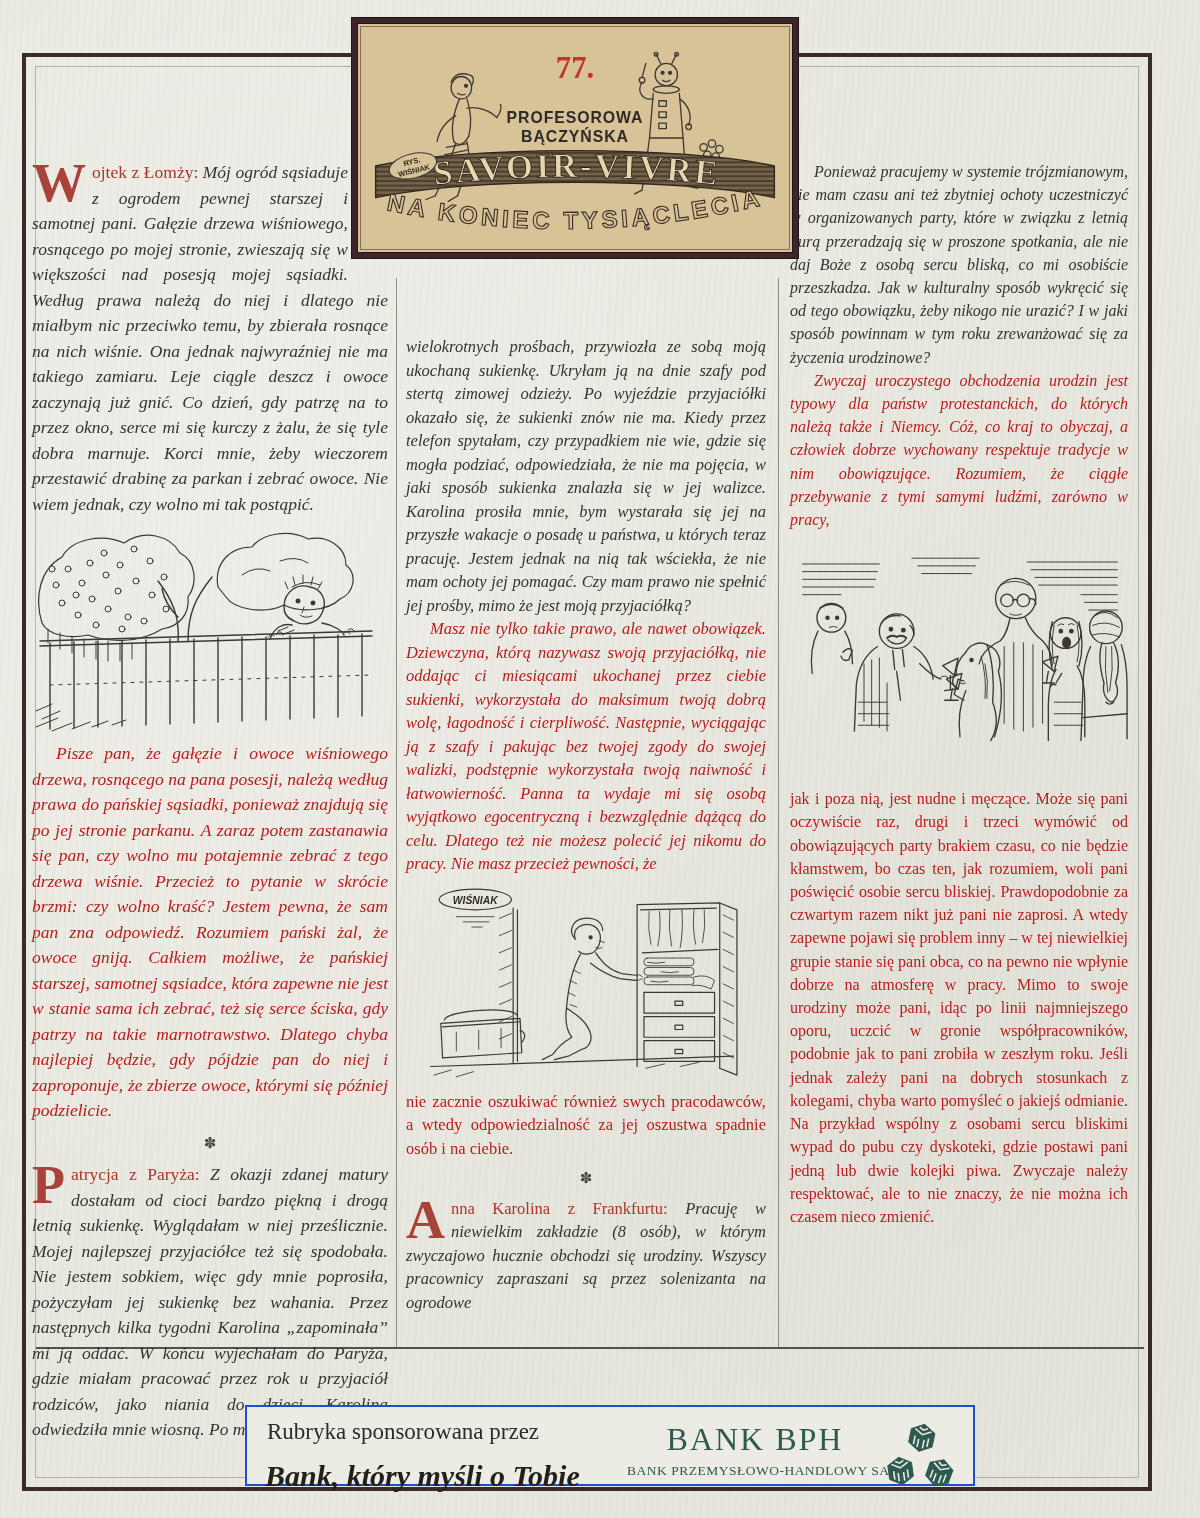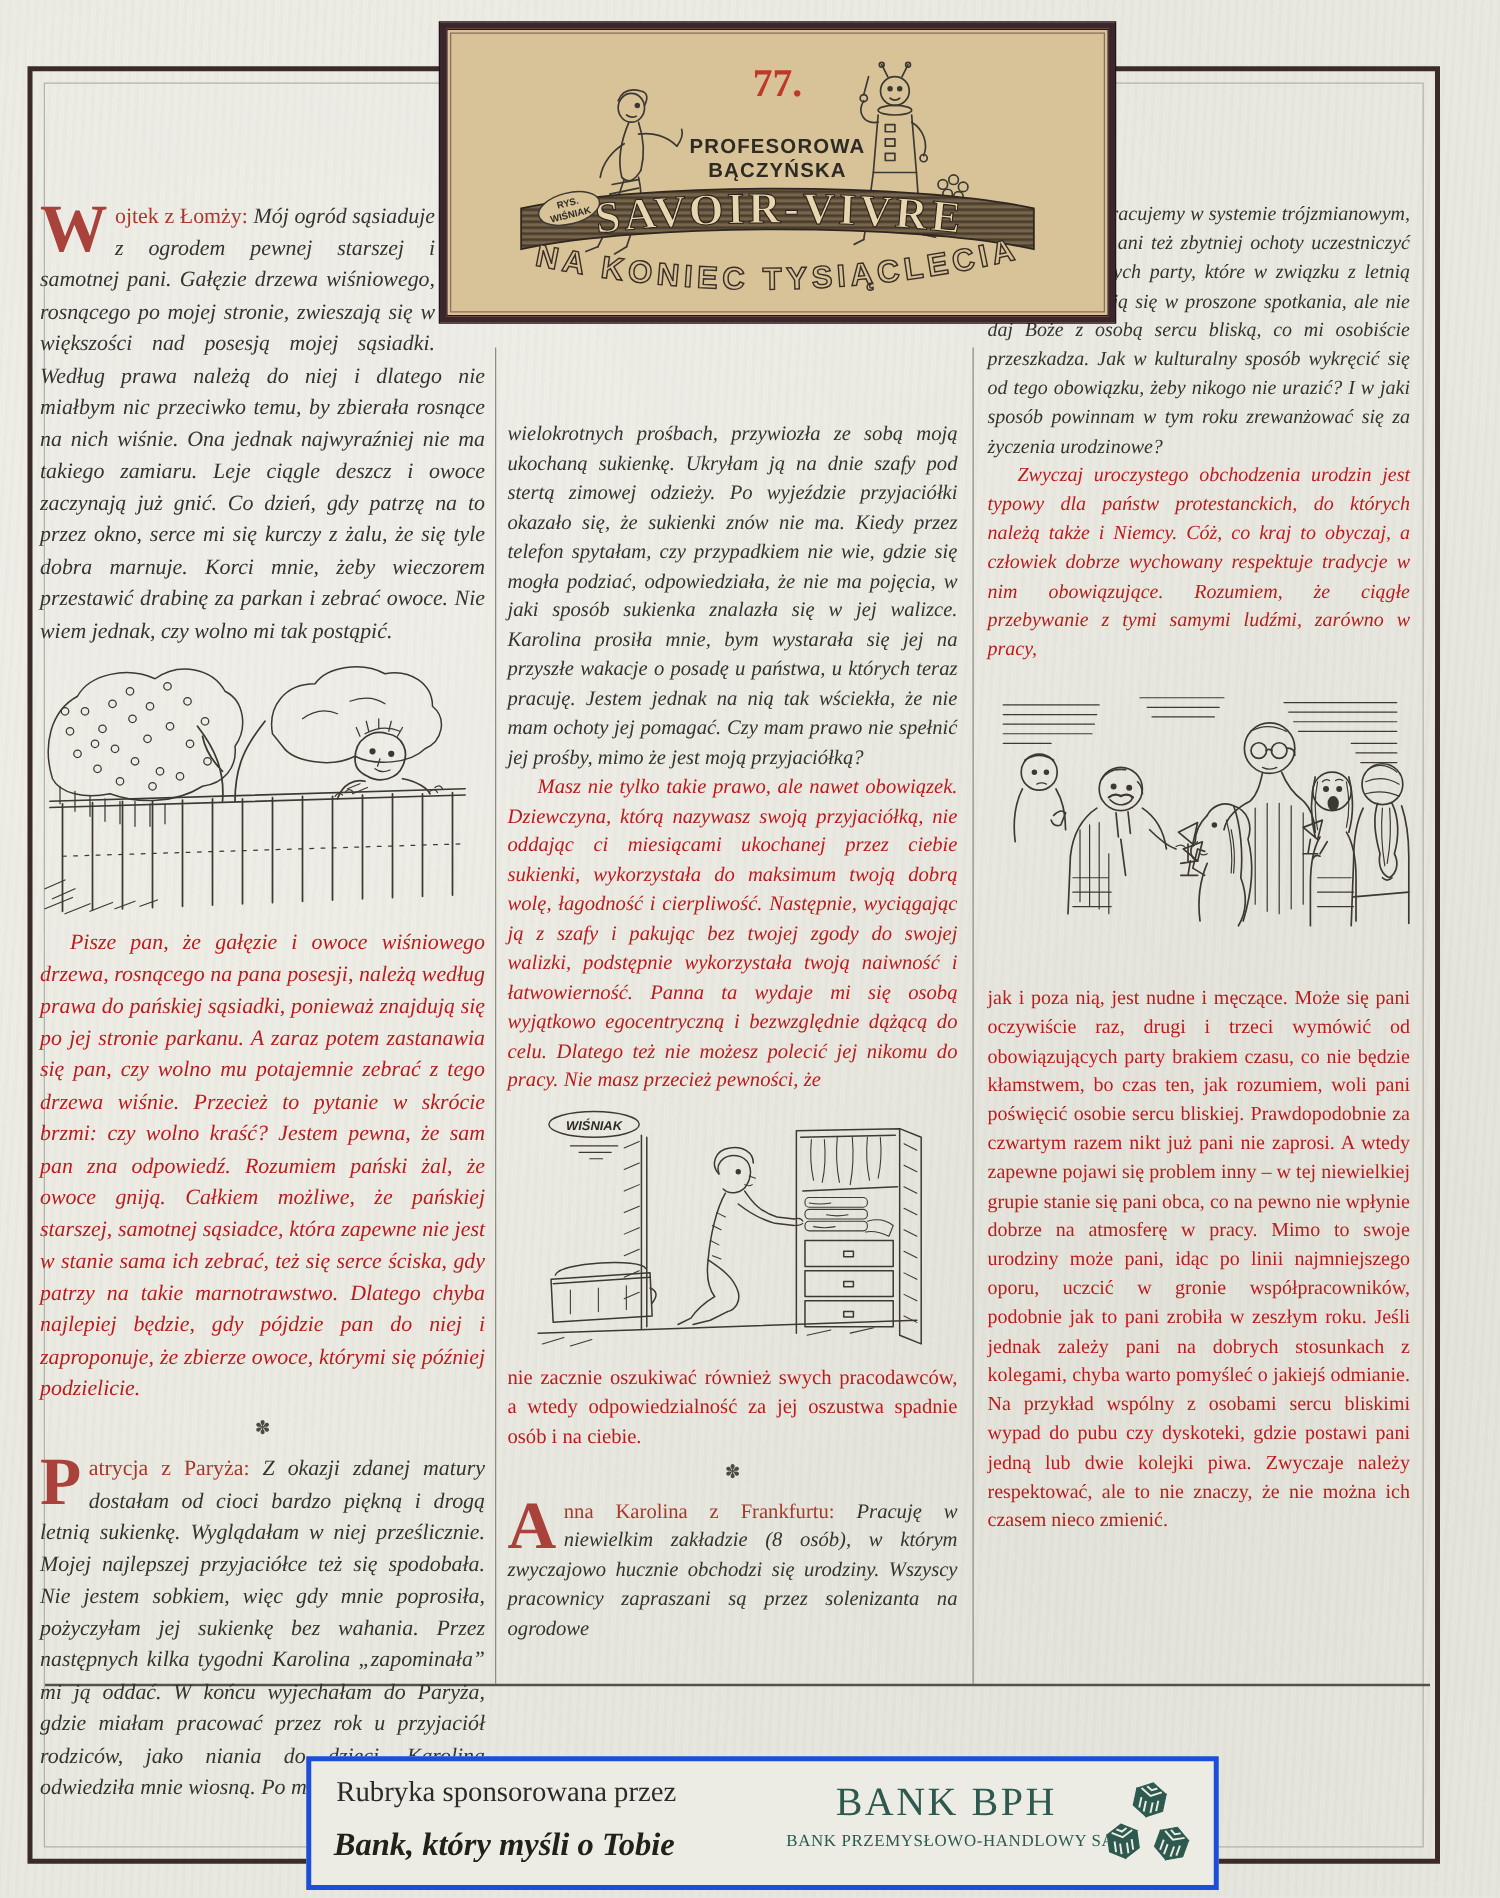--- a/index.html
+++ b/index.html
@@ -23,21 +23,21 @@
   .frame{
     position:absolute;left:22px;top:53px;width:1122px;height:1430px;
     border:4px solid #3a2b29;z-index:1;
   }
   .frame .inner-hairline{
     position:absolute;inset:9px;border:1px solid #b2b2a6;
   }
 
   
   .badge{
-    position:absolute;left:352px;top:18px;width:540px;height:240px;z-index:5;
+    position:absolute;left:352px;top:18px;width:446px;height:240px;z-index:5;
     background:#d8c298;
     border:5px solid #3c262c;
     box-shadow:0 0 0 1px #1f1416, inset 0 0 0 1px #201518;
     box-sizing:border-box;
   }
   .badge .inner-line{position:absolute;inset:3px;border:1px solid #8a6d58;pointer-events:none;}
   .badge svg{position:absolute;inset:0;width:100%;height:100%;}
 
   
   .col{position:absolute;z-index:2;text-align:justify;}
@@ -68,25 +68,25 @@
   .illus svg{display:block;}
 
   
   .vrule{position:absolute;width:1px;background:#8d8d82;z-index:1;}
   .vrule.r1{left:396px;top:278px;height:1069px;}
   .vrule.r2{left:778px;top:278px;height:1069px;}
   .hrule{position:absolute;left:36px;top:1347px;width:1108px;height:2px;background:#55504a;z-index:2;}
 
   
   .footer-box{
-    position:absolute;left:245px;top:1405px;width:730px;height:107px;z-index:6;
-    background:#ecece5;border:4px solid #1d4ed8;box-sizing:border-box;
+    position:absolute;left:245px;top:1405px;width:730px;height:81px;z-index:6;
+    background:#ecece5;border:2px solid #1d4ed8;box-sizing:border-box;
   }
   .sponsor-line{position:absolute;left:20px;top:12px;font-size:23px;color:#2c2b27;}
-  .sponsor-slogan{position:absolute;left:18px;top:52px;font-size:26px;font-weight:bold;font-style:italic;color:#222119;}
+  .sponsor-slogan{position:absolute;left:18px;top:52px;font-size:30px;font-weight:bold;font-style:italic;color:#222119;}
   .bank-block{position:absolute;left:380px;top:6px;width:256px;text-align:center;color:#2d594f;}
   .bank-name{font-size:32px;letter-spacing:2px;line-height:52px;white-space:nowrap;}
   .bank-subtitle{font-size:13.5px;letter-spacing:.5px;margin-top:-2px;white-space:nowrap;}
   .bank-logo{position:absolute;right:8px;top:6px;width:92px;height:92px;}
 
   .ink{stroke:#3c3832;fill:none;stroke-width:1.4;stroke-linecap:round;stroke-linejoin:round;}
   .ink-thin{stroke:#3c3832;fill:none;stroke-width:1;stroke-linecap:round;}
 </style>
 </head>
 <body>

